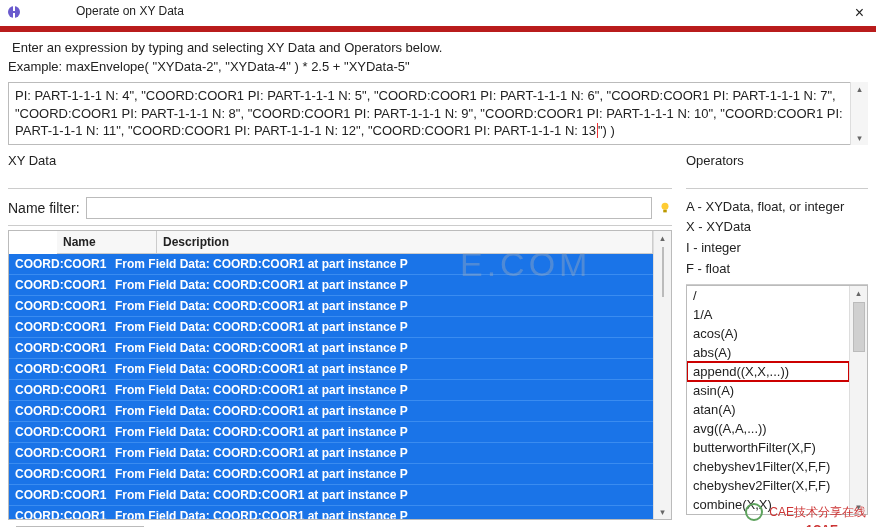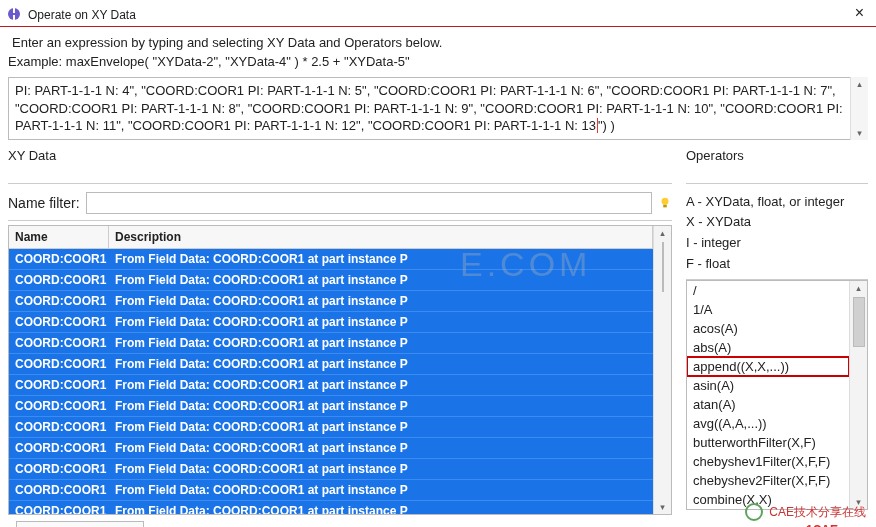--- a/index.html
+++ b/index.html
@@ -9,23 +9,24 @@
     font-size: 12px;
     color: #222;
     background: #fff;
     width: 876px;
     height: 527px;
     overflow: hidden;
     position: relative;
   }
   .titlebar {
     display: flex;
-    align-items: flex-end;
+    align-items: flex-start;
     padding: 4px 6px 4px 6px;
-    border-bottom: 1px solid #b91c1c;
+    border-bottom: 6px solid #b91c1c;
+    gap: 48px;
   }
   .title-icon {
     width: 16px; height: 16px;
     margin-right: 6px;
     position: relative;
   }
   .title-icon svg { width:16px; height:16px; }
   .title-text { flex:1; font-size:12px; }
   .close-x { font-size:16px; padding:0 6px; cursor:pointer; }
   .instr { padding: 8px 8px 2px 12px; font-size:13px; }
@@ -80,21 +81,21 @@
     margin-top:4px;
   }
   .table-scroll {
     width:18px; background:#f3f3f3; border-left:1px solid #ddd;
     display:flex; flex-direction:column; justify-content:space-between; align-items:center;
   }
   .table-scroll .arrow{font-size:9px;color:#666;padding:2px 0;cursor:pointer;}
   .table-scroll .thumb{flex:1;margin:2px;background:#d0d0d0;border:1px solid #bbb;}
   .thumb.right{height:50px;flex:none;}
   .table-inner { flex:1; overflow:hidden;}
-  .thead { display:flex; background:#f7f7f7; border-bottom:1px solid #ccc; }
+  .thead { display:flex; background:#f7f7f7; border-bottom:1px solid #ccc;margin-left:48px; }
   .thead .th {
     padding:4px 6px; font-weight:600; font-size:12px;
     border-right:1px solid #ccc;
   }
   .th-name{width:100px;}
   .th-desc{flex:1;}
   .trow {
     display:flex; background:#1a74e8; color:#fff;
     border-bottom:1px solid #3a8cf0;
     white-space:nowrap;

